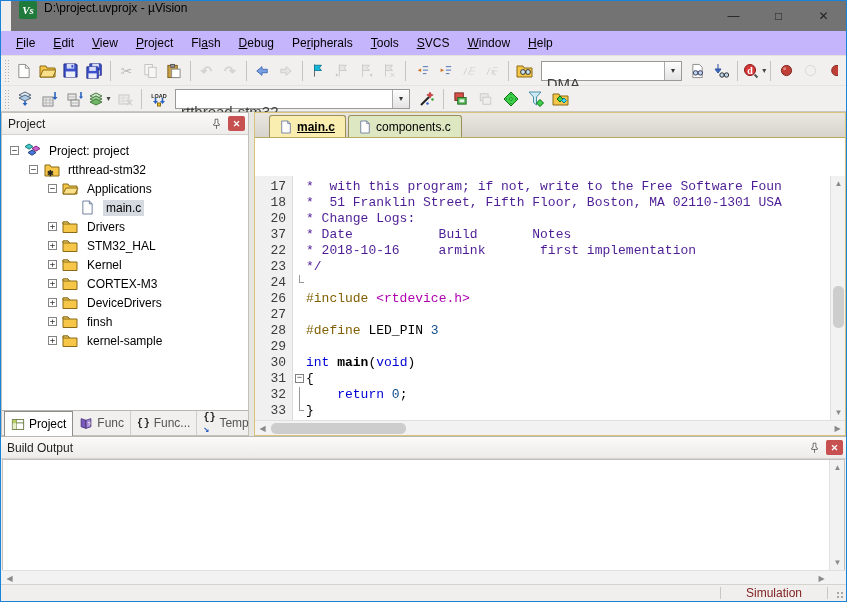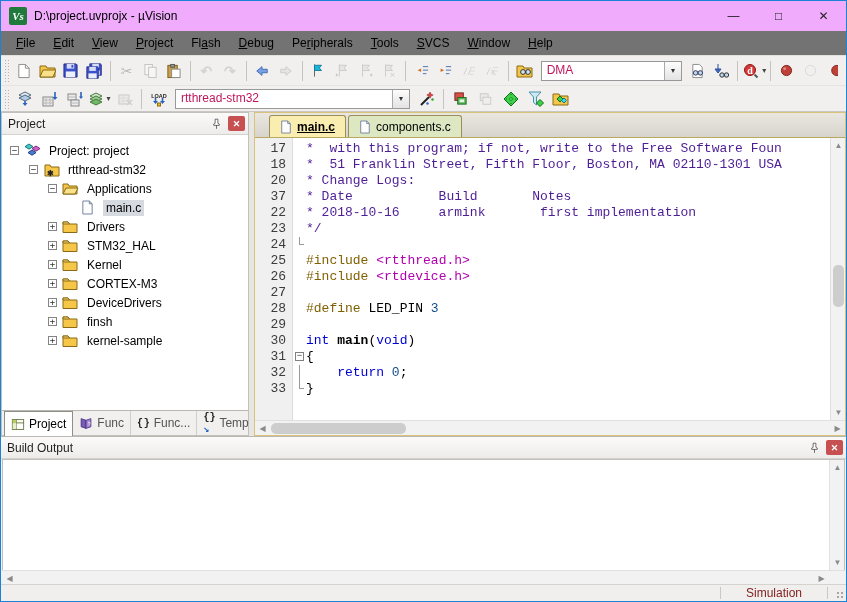--- a/index.html
+++ b/index.html
@@ -2,44 +2,44 @@
 <html><head>
 <meta charset="utf-8">
 <style>
   * { box-sizing: border-box; margin: 0; padding: 0; }
   html,body { width: 847px; height: 602px; overflow: hidden; }
   body { font-family: "Liberation Sans", sans-serif; font-size: 12px; background: #fff; }
 
   .window { width: 847px; height: 602px; border: 1px solid #1a83d8; display: flex; flex-direction: column; background: #f0efee; }
 
   
-  .titlebar { height: 30px; background: #f0abfc; display: flex; align-items: center; padding-left: 8px; flex: none; }
+  .titlebar { height: 30px; background: #737373; display: flex; padding-left: 8px; flex: none; margin-left: 10px; }
   .app-logo { width: 18px; height: 18px; margin-right: 7px; flex: none; }
   .title-text { flex: 1; font-size: 12px; color: #000; }
   .win-btns { display: flex; height: 100%; }
   .win-btn { width: 45px; height: 100%; display: flex; align-items: center; justify-content: center; font-size: 12px; color: #222; }
 
   
-  .menubar { height: 25px; background: #737373; display: flex; align-items: center; padding-left: 6px; border-bottom: 1px solid #e3e1dc; flex: none; }
+  .menubar { height: 25px; background: #c4b5fd; display: flex; align-items: center; padding-left: 6px; border-bottom: 1px solid #e3e1dc; flex: none; }
   .menu-item { padding: 3px 9px; color: #000; }
   .menu-item u { text-decoration: underline; }
 
   
   .toolbar { display: flex; align-items: center; padding-left: 2px; flex: none; background: #f1f0ee; }
   .tb1 { height: 30px; border-bottom: 1px solid #e6e4df; }
   .tb2 { height: 26px; border-bottom: 1px solid #c9c7c1; }
   .tb-grip { width: 5px; height: 80%; margin: 0 3px 0 1px; background-image: radial-gradient(#b5b3ad 1px, transparent 1px); background-size: 3px 3px; }
   .tb-btn { width: 25px; height: 24px; border: none; background: transparent; display: flex; align-items: center; justify-content: center; padding: 0; }
   .tb2 .tb-btn { height: 22px; }
   .tb-btn.disabled { opacity: .45; filter: grayscale(1); }
   .tb-btn .dd { font-size: 8px; color: #444; margin-left: 2px; }
   .tb-sep { width: 1px; height: 20px; background: #c6c4be; margin: 0 4px; flex: none; }
   .icn { display: inline-flex; align-items: center; justify-content: center; }
   .tb-combo { height: 20px; background: #fff; border: 1px solid #999; display: flex; align-items: stretch; margin: 0 4px; }
-  .combo-text { flex: 1; padding: 1px 5px; font-size: 12px; color: #be185d; white-space: nowrap; overflow: hidden; }
+  .combo-text { flex: 1; padding: 13px 5px; font-size: 15px; color: #404040; white-space: nowrap; overflow: hidden; }
   .combo-btn { width: 17px; border-left: 1px solid #aaa; background: linear-gradient(#fdfdfd,#e3e3e3); display: flex; align-items: center; justify-content: center; font-size: 8px; color: #333; }
 
   
   .main { flex: 1; display: flex; min-height: 0; background: #e8e6e1; }
 
   
   .sidebar { width: 248px; background: #fff; border: 1px solid #c2c0ba; display: flex; flex-direction: column; flex: none; }
   .panel-header { height: 22px; background: linear-gradient(#fbfaf9,#edecea); border-bottom: 1px solid #d5d3cd; display: flex; align-items: center; padding: 0 3px 0 6px; flex: none; }
   .panel-title { flex: 1; color: #1f1f1f; }
   .panel-pin { width: 18px; height: 16px; display: flex; align-items: center; justify-content: center; }
@@ -59,21 +59,21 @@
   
   .splitter { width: 5px; flex: none; background: #e8e6e1; }
 
   
   .editor-pane { flex: 1; display: flex; flex-direction: column; min-width: 0; border: 1px solid #d9c27a; background: #fff; }
   .ed-tabbar { height: 25px; background: linear-gradient(#e9e7e0,#d6d4cb); display: flex; align-items: flex-end; padding-left: 14px; flex: none; border-bottom: 1px solid #b9a860; }
   .ed-tab { height: 22px; display: flex; align-items: center; gap: 5px; padding: 0 10px; border: 1px solid #9a8f5a; border-bottom: none; border-radius: 3px 3px 0 0; margin-right: 2px; }
   .ed-tab.active { background: #f9edaf; font-weight: bold; }
   .ed-tab.active .ed-tab-label { text-decoration: underline; }
   .ed-tab.inactive { background: #dde7c2; }
-  .ed-body { flex: 1; display: flex; min-height: 0; }
+  .ed-body { flex: 1; display: flex; min-height: 0; margin-top: 38px; }
   .code-area { flex: 1; position: relative; overflow: hidden; background: #fff; font: 13px/16px "Liberation Mono", monospace; padding-top: 3px; }
   .gutter-bg { position: absolute; left: 0; top: 0; bottom: 0; width: 38px; background: #f0f0f0; border-right: 1px solid #dcdcdc; }
   .cl { display: flex; height: 16px; position: relative; }
   .ln { width: 38px; text-align: right; padding-right: 7px; color: #3c3c3c; flex: none; }
   .fold { width: 13px; flex: none; position: relative; }
   .fbox { position: absolute; left: 2px; top: 3px; width: 9px; height: 9px; border: 1px solid #808080; background: #fff; font-size: 9px; line-height: 7px; text-align: center; color: #333; }
   .fln { position: absolute; left: 6px; top: 0; width: 1px; height: 16px; background: #989898; }
   .fend { position: absolute; left: 6px; top: 0; width: 5px; height: 8px; border-left: 1px solid #989898; border-bottom: 1px solid #989898; }
   .ct { white-space: pre; color: #000; }
   .cmt { color: #4c1d95; } .pp { color: #806000; } .hdr { color: #b000b0; }
@@ -727,25 +727,20 @@
               <span class="ct"><span class="cmt">*/</span></span>
             </div>
             <div class="cl">
               <span class="ln">24</span>
               <span class="fold">
                 <span class="fend"></span>
               </span>
               <span class="ct"></span>
             </div>
             <div class="cl">
-              <span class="ln">25</span>
-              <span class="fold"></span>
-              <span class="ct"><span class="pp">#include </span><span class="hdr">&lt;rtthread.h&gt;</span></span>
-            </div>
-            <div class="cl">
               <span class="ln">26</span>
               <span class="fold"></span>
               <span class="ct"><span class="pp">#include </span><span class="hdr">&lt;rtdevice.h&gt;</span></span>
             </div>
             <div class="cl">
               <span class="ln">27</span>
               <span class="fold"></span>
               <span class="ct"></span>
             </div>
             <div class="cl">

